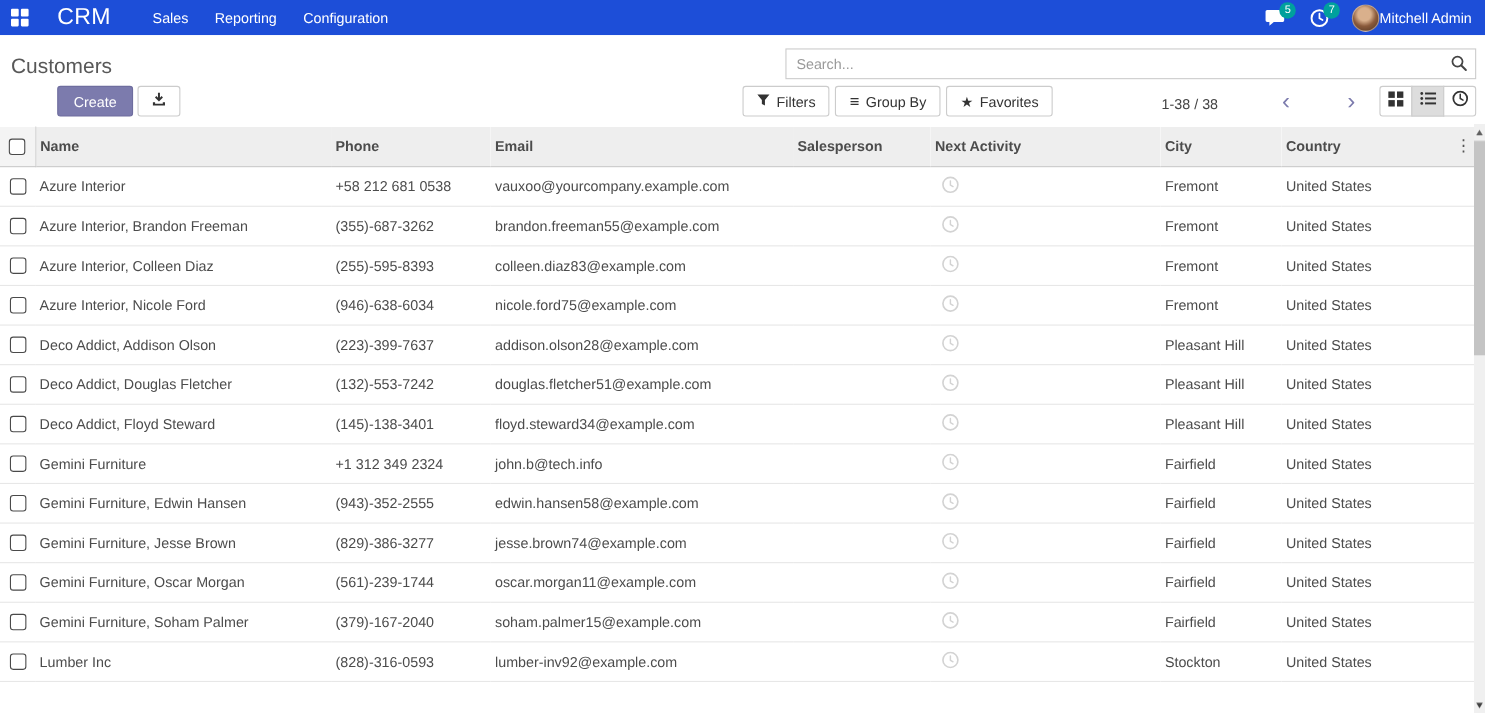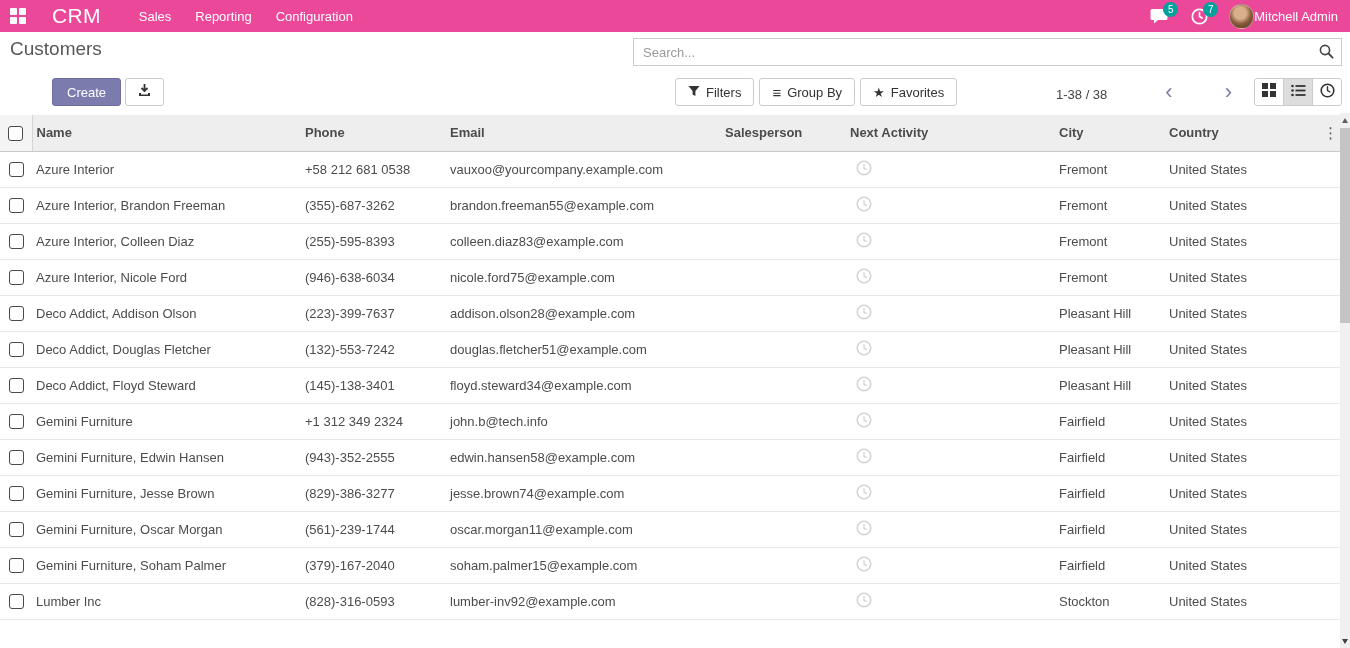--- a/index.html
+++ b/index.html
@@ -1,43 +1,43 @@
 <!DOCTYPE html>
 <html><head>
 <meta charset="utf-8">
 <style>
   * { margin:0; padding:0; box-sizing:border-box; }
   html,body { width:1350px; height:648px; overflow:hidden; background:#fff;
     font-family:"Liberation Sans", sans-serif; color:#4c4c4c; }
 
   
-  .navbar { height:32px; background:#ec4899; display:flex; align-items:center;
+  .navbar { height:32px; background:#1d4ed8; display:flex; align-items:center;
     justify-content:space-between; padding:0 12px 0 8px; color:#fff; }
   .nav-left { display:flex; align-items:center; }
   .apps-icon { width:16px; height:16px; display:grid; grid-template-columns:7px 7px;
     grid-template-rows:7px 7px; gap:2px; cursor:pointer; margin-left:2px; }
   .apps-icon span { background:#fff; border-radius:1px; }
   .brand { font-size:21px; font-weight:500; margin:0 38px 0 26px; letter-spacing:.3px; cursor:pointer; }
   .nav-menu { font-size:13px; margin-right:24px; cursor:pointer; }
   .nav-right { display:flex; align-items:center; gap:20px; }
   .nav-ico { position:relative; width:20px; height:18px; cursor:pointer; display:flex;
     align-items:center; justify-content:center; }
   .badge { position:absolute; top:-5px; right:-9px; background:#00a09d; color:#fff;
     font-size:10px; min-width:15px; height:15px; line-height:15px; border-radius:8px;
     text-align:center; padding:0 3px; }
   .user-menu { display:flex; align-items:center; gap:0; cursor:pointer; font-size:13px; }
   .avatar { width:25px; height:25px; border-radius:50%;
     background:radial-gradient(circle at 45% 35%, #d9b08c 0 30%, #8a5a3b 55%, #4a3120 100%);
     border:1px solid rgba(255,255,255,.4); }
 
   
   .cp { padding:6px 8px 9px 8px; background:#fff; }
-  .cp-row1 { display:flex; align-items:flex-start; justify-content:space-between; height:34px; }
+  .cp-row1 { display:flex; align-items:flex-end; justify-content:space-between; height:34px; }
   .page-title { font-size:19px; color:#585858; padding-left:2px; }
-  .search-wrap { width:709px; position:relative; }
+  .search-wrap { width:628px; position:relative; }
   .search-wrap input { width:100%; height:28px; border:1px solid #ccc; border-radius:0;
     padding:0 30px 0 9px; font-size:13px; color:#444; font-family:inherit; outline:none; }
   .search-wrap input::placeholder { color:#9a9a9a; }
   .search-ico { position:absolute; right:8px; top:6px; cursor:pointer; }
 
   .cp-row2 { display:flex; align-items:center; margin-top:6px; height:28px; }
   .btn { font-size:13px; border:1px solid #ccc; background:#fff; border-radius:3px;
     height:28px; display:inline-flex; align-items:center; gap:6px; padding:0 12px;
     color:#333; cursor:pointer; font-family:inherit; }
   .btn-primary { background:#7c7bad; border-color:#6e6d9e; color:#fff; padding:0 14px;margin-left:44px; }

